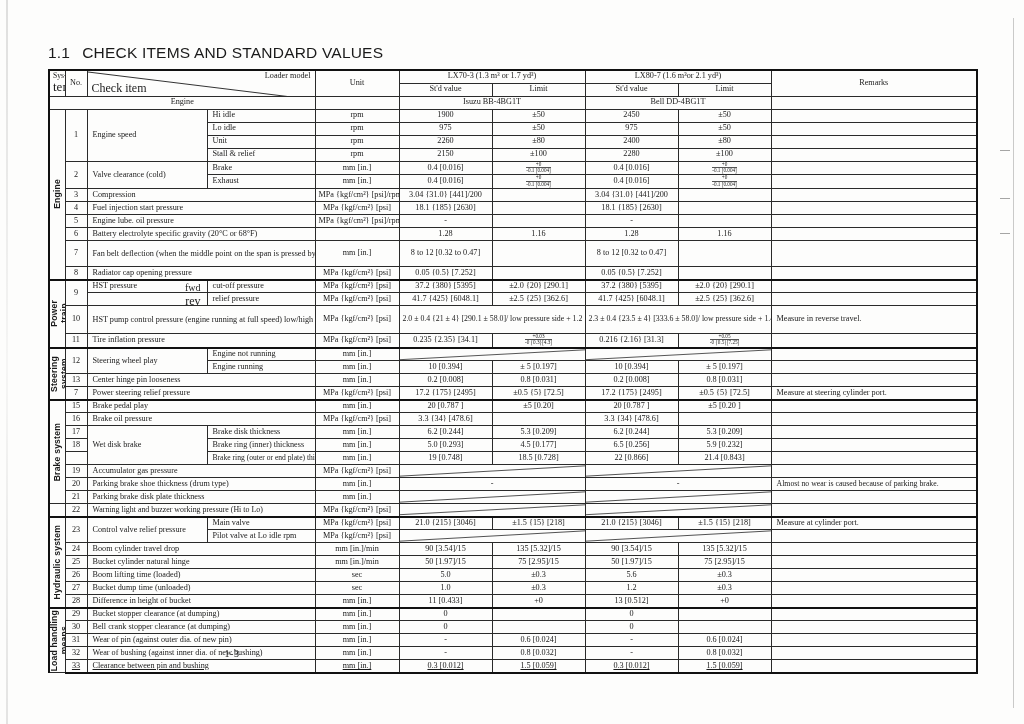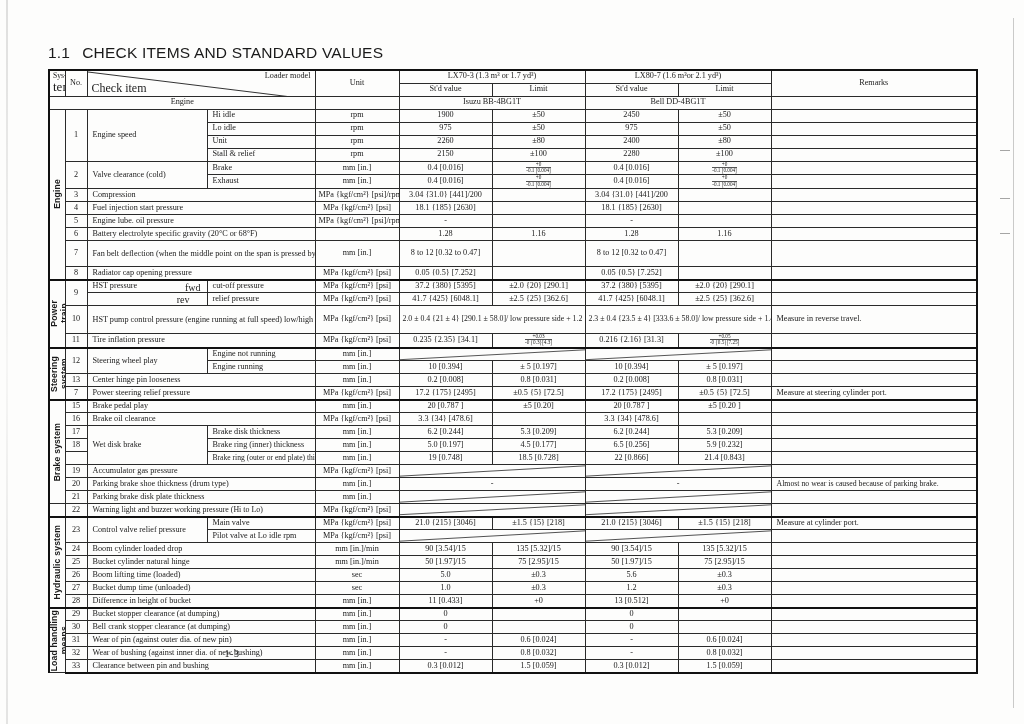--- a/index.html
+++ b/index.html
@@ -62,21 +62,21 @@
     font-weight: normal;
     font-size: 8.2px;
     height: 13px;
     overflow: hidden;
     white-space: nowrap;
   }
   table.spec td.l { text-align: left; padding-left: 5px; }
   .thick-r { border-right: 2px solid #111 !important; }
   .thick-l { border-left: 2px solid #111 !important; }
   .thick-t { border-top: 2px solid #111 !important; }
-  .thick-b { border-bottom: 2px solid #111 !important; }
+  .thick-b { border-bottom: 2px solid #111 !important; text-decoration: underline; }
 
   
   .hdr { font-size: 8.4px; }
   .hdr-corner {
     position: relative;
     padding: 0 !important;
     height: 30px;
   }
   .corner-inner { position: relative; width: 100%; height: 100%; }
   .corner-inner .lm {
@@ -328,21 +328,21 @@
           <td class="l thick-t">cut-off pressure</td>
           <td class="thick-t">MPa {kgf/cm²} [psi]</td>
           <td class="thick-t">37.2 {380} [5395]</td>
           <td class="thick-t">±2.0 {20} [290.1]</td>
           <td class="thick-t">37.2 {380} [5395]</td>
           <td class="thick-t">±2.0 {20} [290.1]</td>
           <td class="l thick-r thick-t"></td>
         </tr>
         <tr>
           <td class="l" style="position:relative">
-            <span style="position:absolute;right:17px;top:2px;font-size:10px">rev</span>
+            <span style="position:absolute;right:6px;top:2px;font-size:12px">rev</span>
           </td>
           <td class="l">relief pressure</td>
           <td>MPa {kgf/cm²} [psi]</td>
           <td>41.7 {425} [6048.1]</td>
           <td>±2.5 {25} [362.6]</td>
           <td>41.7 {425} [6048.1]</td>
           <td>±2.5 {25} [362.6]</td>
           <td class="l thick-r"></td>
         </tr>
         <tr style="height:28px">
@@ -422,21 +422,21 @@
           <td class="l thick-t" colspan="2">Brake pedal play</td>
           <td class="thick-t">mm [in.]</td>
           <td class="thick-t">20 [0.787 ]</td>
           <td class="thick-t">±5 [0.20]</td>
           <td class="thick-t">20 [0.787 ]</td>
           <td class="thick-t">±5 [0.20 ]</td>
           <td class="l thick-r thick-t"></td>
         </tr>
         <tr>
           <td>16</td>
-          <td class="l" colspan="2">Brake oil clearance</td>
+          <td class="l" colspan="2">Brake oil pressure</td>
           <td>MPa {kgf/cm²} [psi]</td>
           <td>3.3 {34} [478.6]</td>
           <td></td>
           <td>3.3 {34} [478.6]</td>
           <td></td>
           <td class="l thick-r"></td>
         </tr>
         <tr>
           <td>17</td>
           <td class="l" rowspan="3">Wet disk brake</td>
@@ -445,21 +445,21 @@
           <td>6.2 [0.244]</td>
           <td>5.3 [0.209]</td>
           <td>6.2 [0.244]</td>
           <td>5.3 [0.209]</td>
           <td class="l thick-r"></td>
         </tr>
         <tr>
           <td>18</td>
           <td class="l">Brake ring (inner) thickness</td>
           <td>mm [in.]</td>
-          <td>5.0 [0.197]</td>
+          <td>5.0 [0.293]</td>
           <td>4.5 [0.177]</td>
           <td>6.5 [0.256]</td>
           <td>5.9 [0.232]</td>
           <td class="l thick-r"></td>
         </tr>
         <tr>
           <td></td>
           <td class="l" style="font-size:7.6px">Brake ring (outer or end plate) thickness</td>
           <td>mm [in.]</td>
           <td>19 [0.748]</td>
@@ -551,21 +551,21 @@
           </td>
           <td class="diag" colspan="2">
             <svg viewBox="0 0 186 14" preserveAspectRatio="none">
                 <line x1="0" y1="13" x2="186" y2="1" stroke="#444" stroke-width="1"></line>
               </svg>
           </td>
           <td class="l thick-r"></td>
         </tr>
         <tr>
           <td>24</td>
-          <td class="l" colspan="2">Boom cylinder loaded drop</td>
+          <td class="l" colspan="2">Boom cylinder travel drop</td>
           <td>mm [in.]/min</td>
           <td>90 [3.54]/15</td>
           <td>135 [5.32]/15</td>
           <td>90 [3.54]/15</td>
           <td>135 [5.32]/15</td>
           <td class="l thick-r"></td>
         </tr>
         <tr>
           <td>25</td>
           <td class="l" colspan="2">Bucket cylinder natural hinge</td>

